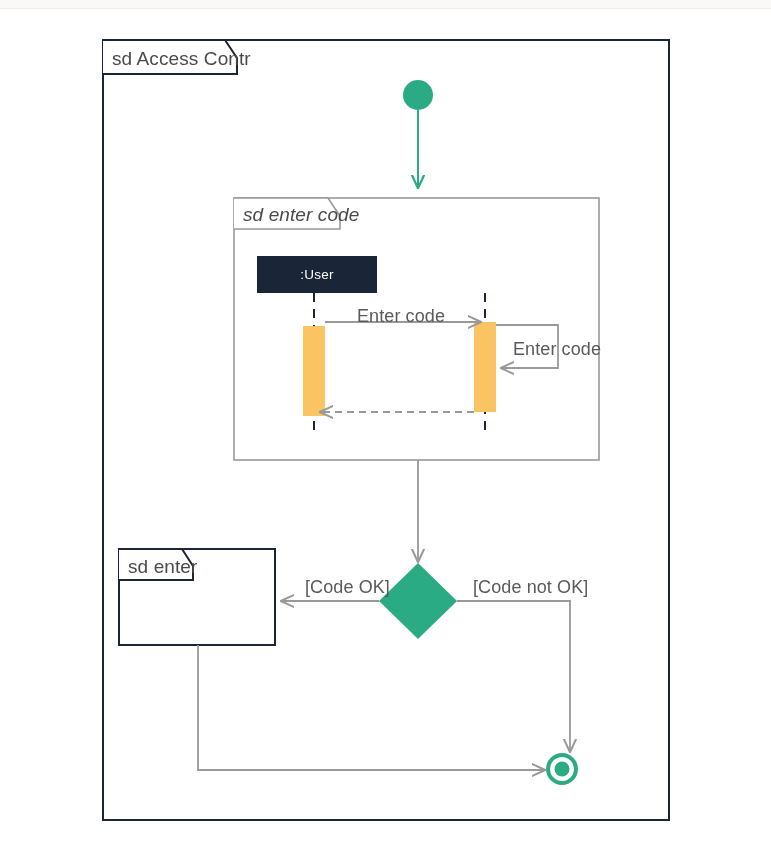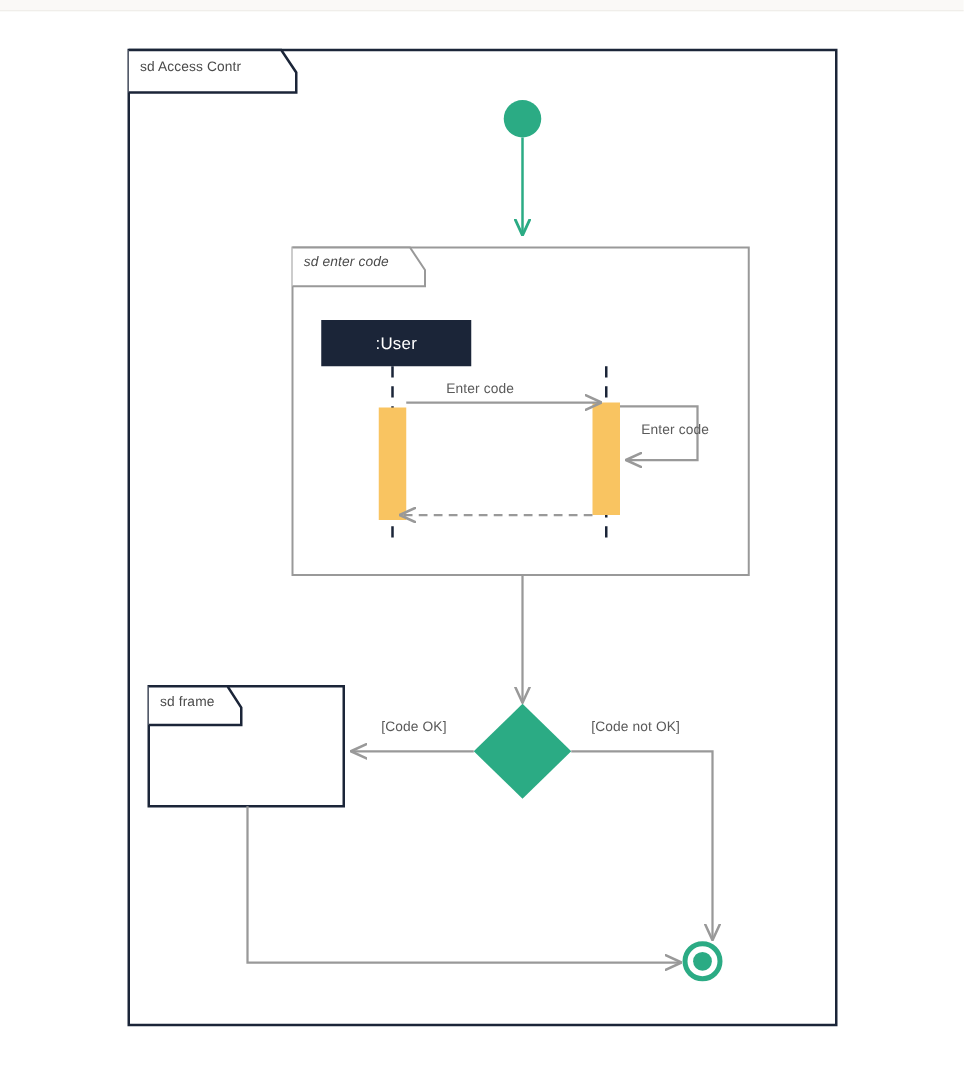--- a/index.html
+++ b/index.html
@@ -25,28 +25,28 @@
   }
   svg.layer {
     position: absolute;
     left: 0; top: 0;
     width: 771px; height: 857px;
     overflow: visible;
   }
   .lbl {
     position: absolute;
     color: #5a5a5a;
-    font-size: 11px;
+    font-size: 18px;
     line-height: 1.35;
     white-space: nowrap;
     letter-spacing: 0.1px;
   }
   .framelabel {
     position: absolute;
-    font-size: 11px;
+    font-size: 19px;
     color: #4a4a4a;
     white-space: nowrap;
     letter-spacing: 0.1px;
   }
   .lifeline-box {
     position: absolute;
     background: #1b2538;
     color: #ffffff;
     font-size: 13.5px;
     display: flex;
@@ -155,16 +155,16 @@
 
 
   <div class="lbl" style="left:357px; top:304px;">Enter code</div>
 
   <div class="lbl" style="left:513px; top:337px;">Enter code</div>
 
   <div class="lbl" style="left:305px; top:575px;">[Code OK]</div>
 
   <div class="lbl" style="left:473px; top:575px;">[Code not OK]</div>
 
-  <div class="framelabel" style="left:128px; top:556px;">sd frame</div>
+  <div class="framelabel" style="left:128px; top:556px;">sd enter</div>
 
 
 </div>
 
 </body></html>

